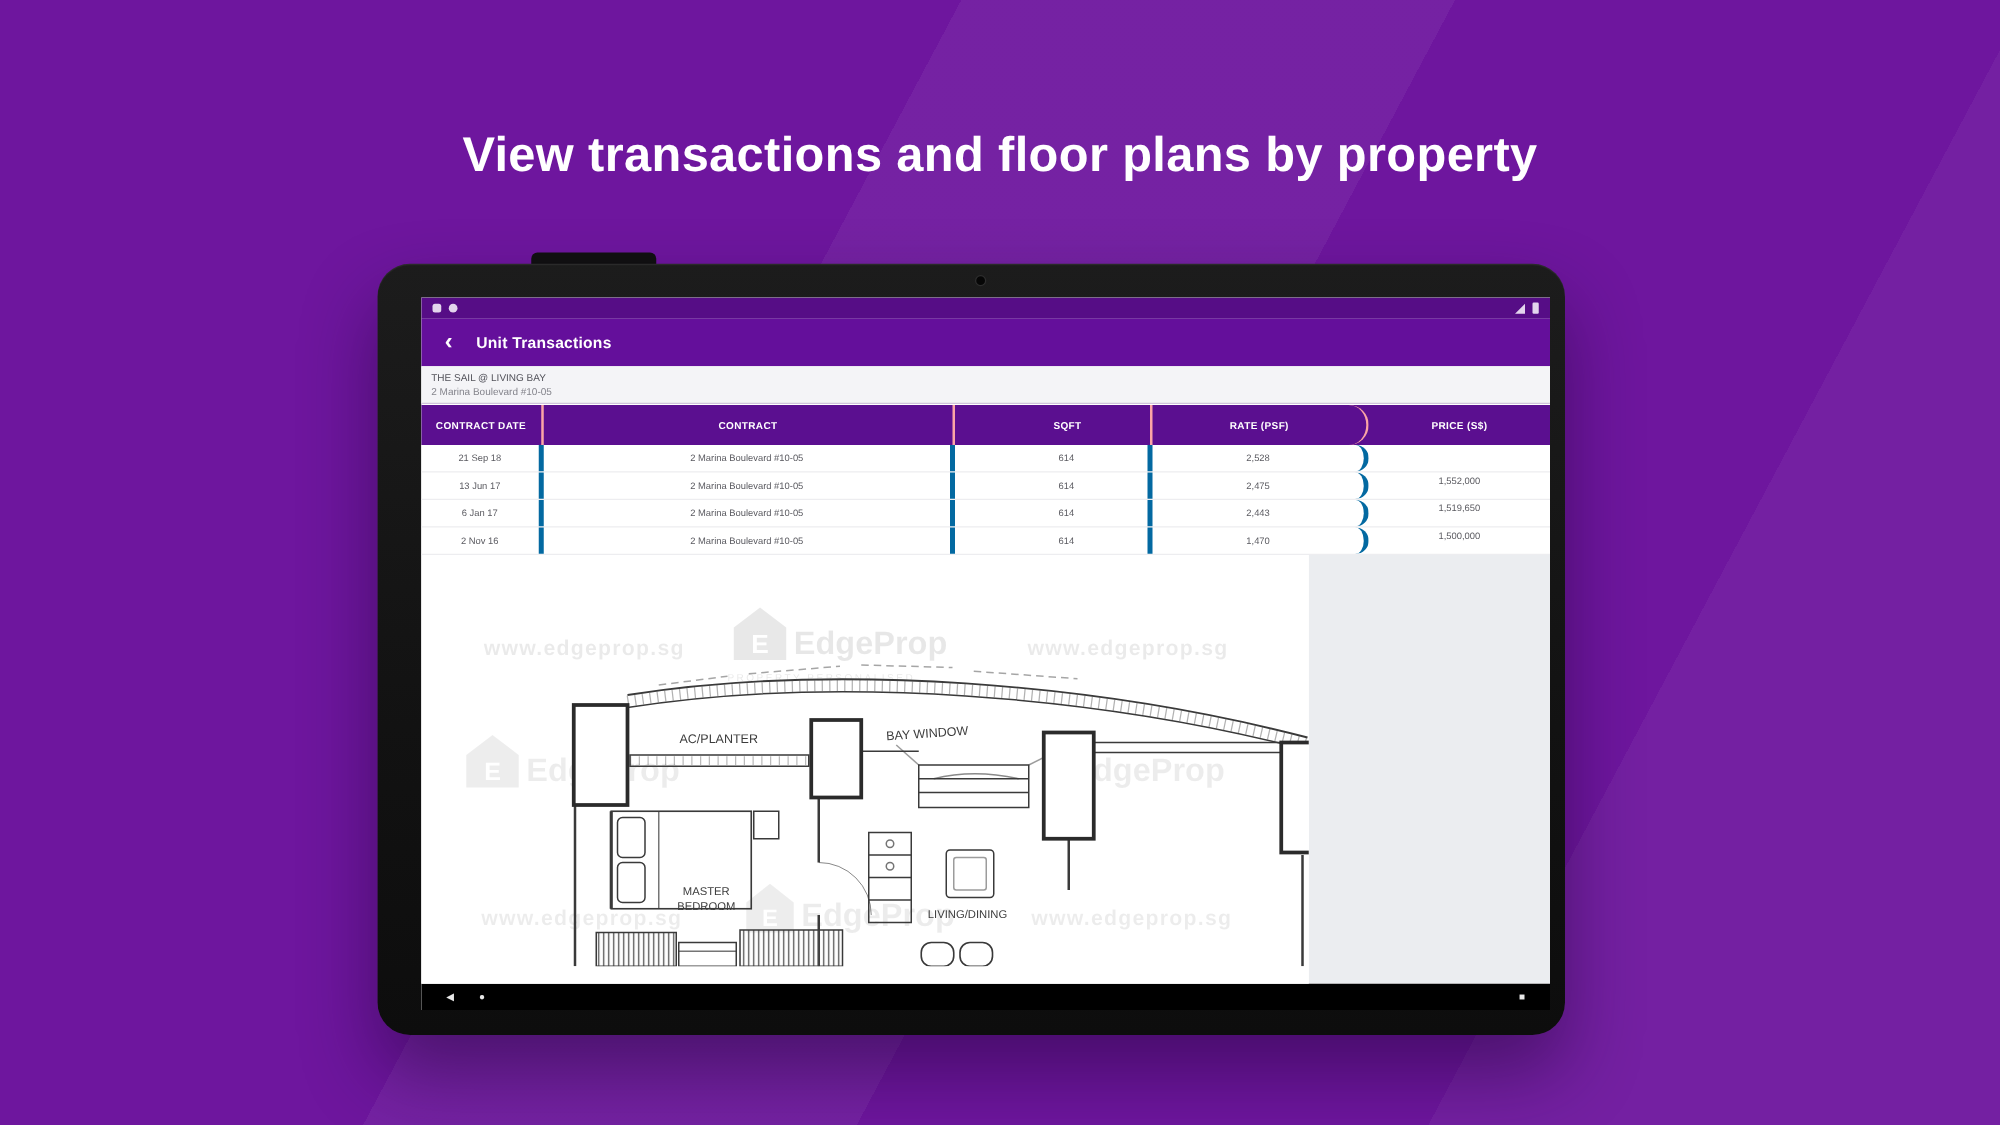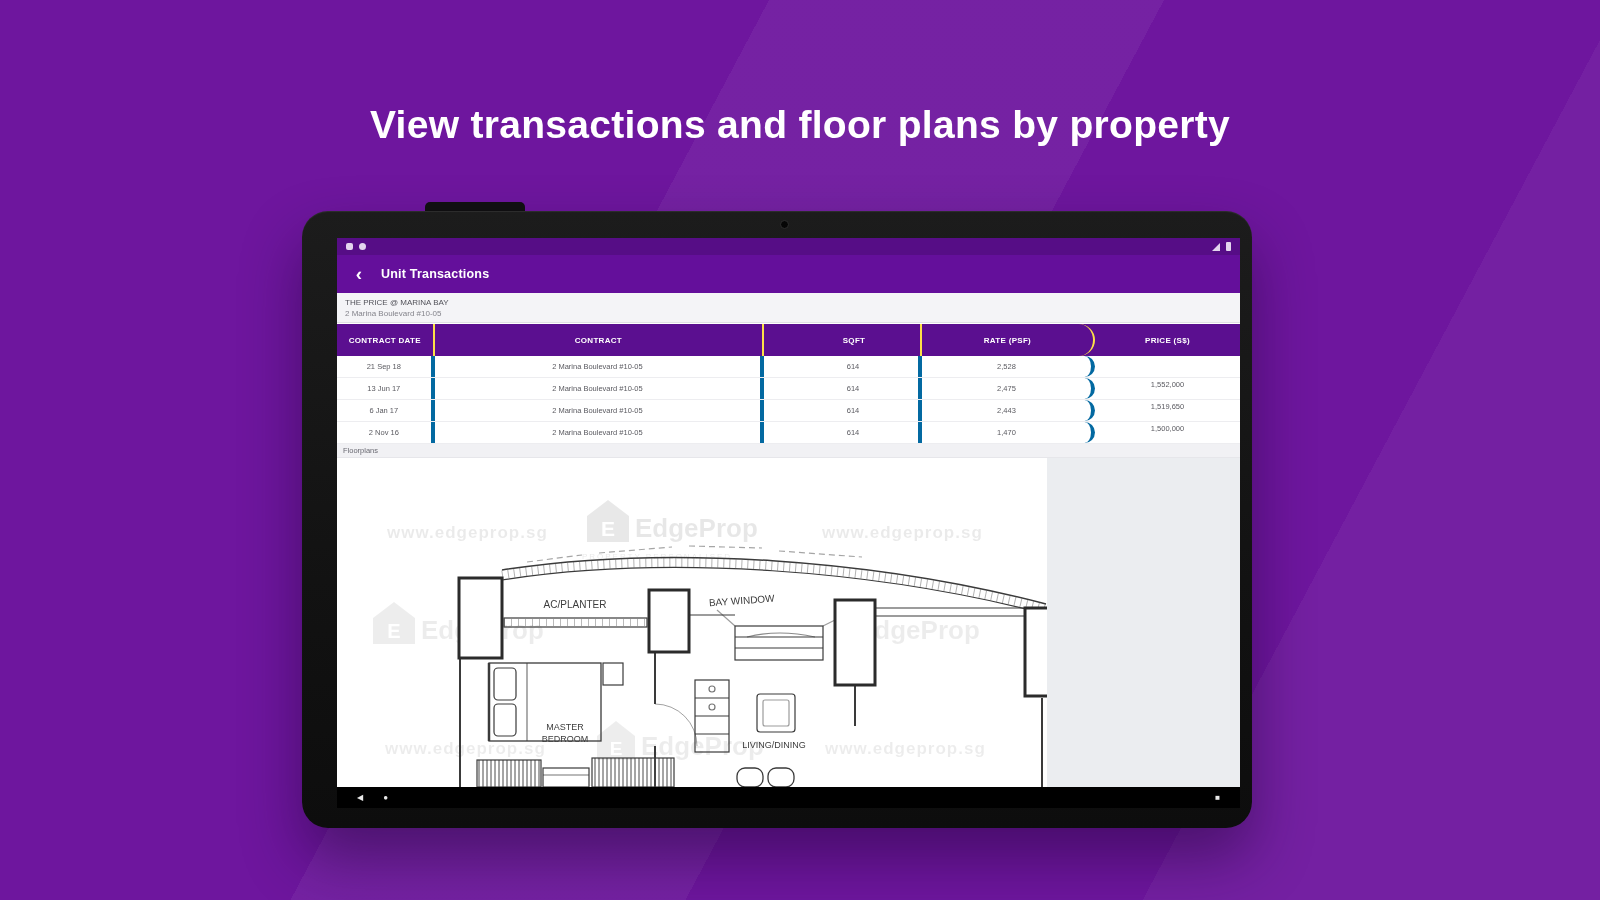--- a/index.html
+++ b/index.html
@@ -68,21 +68,21 @@
     padding:4px 0 0 8px;
   }
   .prop-name { font-size:8px; color:#52525a; line-height:11px; }
   .prop-addr { font-size:8px; color:#84848c; line-height:11px; }
 
   
   .thead { height:33px; background:#5b0f90; display:flex; flex:0 0 auto; border-top:1px solid #fff; }
   .thead .cell {
     display:flex; align-items:center; justify-content:center;
     color:#fff; font-size:8px; font-weight:700; letter-spacing:0.3px;
-    border-right:2px solid #fde047;
+    border-right:2px solid #fca5a5;
   }
   .thead .cell:last-child { border-right:none; }
   .c0 { width:11.1%; } .c1 { width:37.5%; } .c2 { width:15.2%;margin-left:24px; } .c3 { width:19.7%;border-radius:16px; } .c4 { width:16.5%; }
   .tbody { flex:0 0 auto; background:#fff; }
   .trow { height:22px; display:flex; border-bottom:1px solid #ededf0; }
   .trow .cell {
     display:flex; align-items:center; justify-content:center;
     font-size:7.5px; color:#5a5a60; border-right:4px solid #0369a1;
   }
   .trow .cell:last-child { border-right:none;margin-top:28px; }
@@ -131,21 +131,21 @@
         <div class="sb-signal"></div>
         <div class="sb-batt"></div>
       </div>
 
       <div class="appbar">
         <div class="back-btn">‹</div>
         <div class="appbar-title">Unit Transactions</div>
       </div>
 
       <div class="propbar">
-        <div class="prop-name">THE PRICE @ MARINA BAY</div>
+        <div class="prop-name">THE SAIL @ LIVING BAY</div>
         <div class="prop-addr">2 Marina Boulevard #10-05</div>
       </div>
 
       <div class="thead">
         <div class="cell c0">CONTRACT DATE</div>
         <div class="cell c1">CONTRACT</div>
         <div class="cell c2">SQFT</div>
         <div class="cell c3">RATE (PSF)</div>
         <div class="cell c4">PRICE (S$)</div>
       </div>
@@ -173,21 +173,20 @@
         </div>
         <div class="trow">
           <div class="cell c0">2 Nov 16</div>
           <div class="cell c1">2 Marina Boulevard #10-05</div>
           <div class="cell c2">614</div>
           <div class="cell c3">1,470</div>
           <div class="cell c4">2,140,000</div>
         </div>
       </div>
 
-      <div class="floorlabel">Floorplans</div>
       <div class="floorwrap">
         <div class="floorplan">
           <svg width="710" height="329" viewBox="0 0 710 329">
             <defs>
               <pattern id="hatch" width="4" height="8" patternUnits="userSpaceOnUse">
                 <path d="M2 0 V8" stroke="#4a4a4a" stroke-width="1"></path>
               </pattern>
             </defs>
 
             <g>

